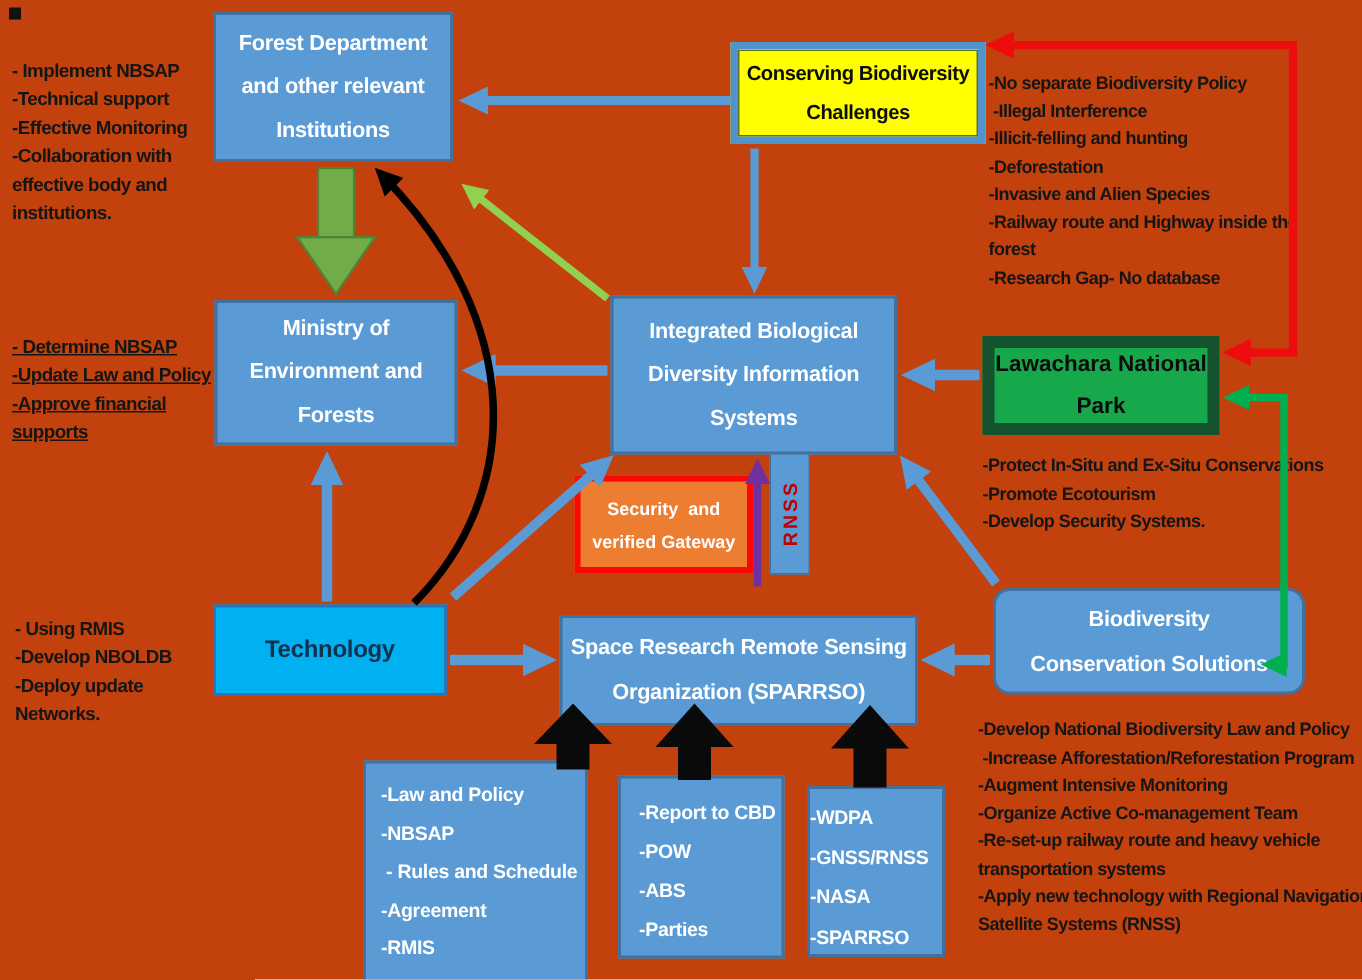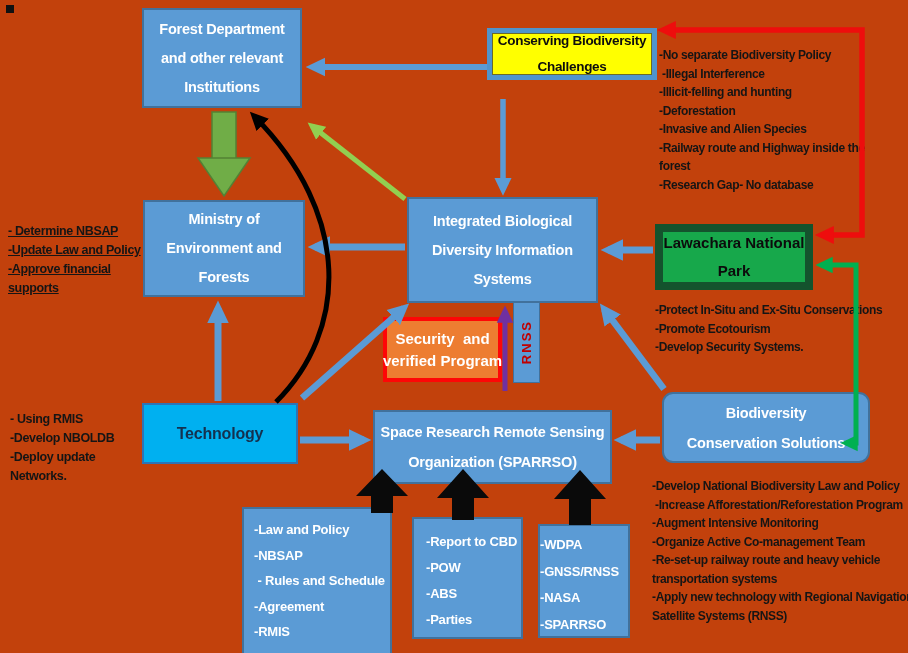--- a/index.html
+++ b/index.html
@@ -14,36 +14,36 @@
   }
   .blue{background:#5b9bd5;border:2px solid #41719c;color:#fff;font-weight:bold;}
   .ln{white-space:pre;}
   .title .ln{font-size:14.5px;line-height:29px;text-align:center;letter-spacing:-.2px;}
   .title2 .ln{font-size:14.5px;line-height:30px;text-align:center;letter-spacing:-.2px;}
   .note{position:absolute;color:#151515;font-weight:bold;z-index:2;}
   .note .ln{font-size:12.5px;line-height:19px;letter-spacing:-.35px;}
   .note.sm .ln{font-size:12px;line-height:18.5px;letter-spacing:-.35px;}
   #box-forest{left:142px;top:8px;width:160px;height:100px;}
   #box-challenges{
-    left:487px;top:28px;width:170px;height:52px;background:#ffff00;
+    left:487px;top:28px;width:170px;height:68px;background:#ffff00;
     border:5px solid #4f94cd;box-shadow:inset 0 0 0 1px #6a6a28;color:#0d0d0d;
   }
   #box-challenges .ln{font-size:13.5px;line-height:26px;font-weight:bold;letter-spacing:-.3px;}
   #box-ministry{left:143px;top:200px;width:162px;height:97px;}
   #box-ibdis{left:407px;top:197px;width:191px;height:106px;}
   #box-lawachara{
     left:655px;top:224px;width:158px;height:66px;background:#17a84b;
     border:8px solid #14532d;color:#0c0c0c;
   }
   #box-lawachara .ln{font-size:15px;line-height:28px;font-weight:bold;}
   #box-security{
     left:383px;top:317px;width:119px;height:65px;background:#ed7d31;
     border:4px solid #fe0606;color:#fff;
   }
-  #box-security .ln{font-size:15px;line-height:22px;font-weight:bold;text-align:right;}
+  #box-security .ln{font-size:12px;line-height:22px;font-weight:bold;text-align:right;}
   #box-rnss{left:513px;top:302px;width:27px;height:81px;background:#5b9bd5;border:1px solid #41719c;}
   #box-rnss .vtxt{
     writing-mode:vertical-rl;transform:rotate(180deg);
     color:#c00000;font-weight:bold;font-size:13px;letter-spacing:2px;
   }
   #box-technology{
     left:142px;top:403px;width:156px;height:61px;background:#00b0f0;
     border:2px solid #2e74b5;color:#14314f;
   }
   #box-technology .ln{font-size:16px;font-weight:bold;letter-spacing:-.2px;}
@@ -90,21 +90,21 @@
       <div class="ln">Integrated Biological</div>
       <div class="ln">Diversity Information</div>
       <div class="ln">Systems</div>
     </div>
   <div class="box" id="box-lawachara">
       <div class="ln">Lawachara National</div>
       <div class="ln">Park</div>
     </div>
   <div class="box" id="box-security">
       <div class="ln">Security  and</div>
-      <div class="ln">verified Program</div>
+      <div class="ln">verified Gateway</div>
     </div>
   <div class="box" id="box-rnss">
     <span class="vtxt">RNSS</span>
   </div>
   <div class="box" id="box-technology">
     <span class="ln">Technology</span>
   </div>
   <div class="box blue title2" id="box-sparrso">
       <div class="ln">Space Research Remote Sensing</div>
       <div class="ln">Organization (SPARRSO)</div>
@@ -126,20 +126,28 @@
       <div class="ln">-ABS</div>
       <div class="ln">-Parties</div>
     </div>
   <div class="box blue listbox" id="box-list3">
       <div class="ln">-WDPA</div>
       <div class="ln">-GNSS/RNSS</div>
       <div class="ln">-NASA</div>
       <div class="ln">-SPARRSO</div>
     </div>
 
+  <div class="note" id="note-forest">
+      <div class="ln">- Implement NBSAP</div>
+      <div class="ln">-Technical support</div>
+      <div class="ln">-Effective Monitoring</div>
+      <div class="ln">-Collaboration with</div>
+      <div class="ln">effective body and</div>
+      <div class="ln">institutions.</div>
+    </div>
   <div class="note" id="note-ministry">
       <div class="ln">- Determine NBSAP</div>
       <div class="ln">-Update Law and Policy</div>
       <div class="ln">-Approve financial</div>
       <div class="ln">supports</div>
     </div>
   <div class="note" id="note-technology">
       <div class="ln">- Using RMIS</div>
       <div class="ln">-Develop NBOLDB</div>
       <div class="ln">-Deploy update</div>

